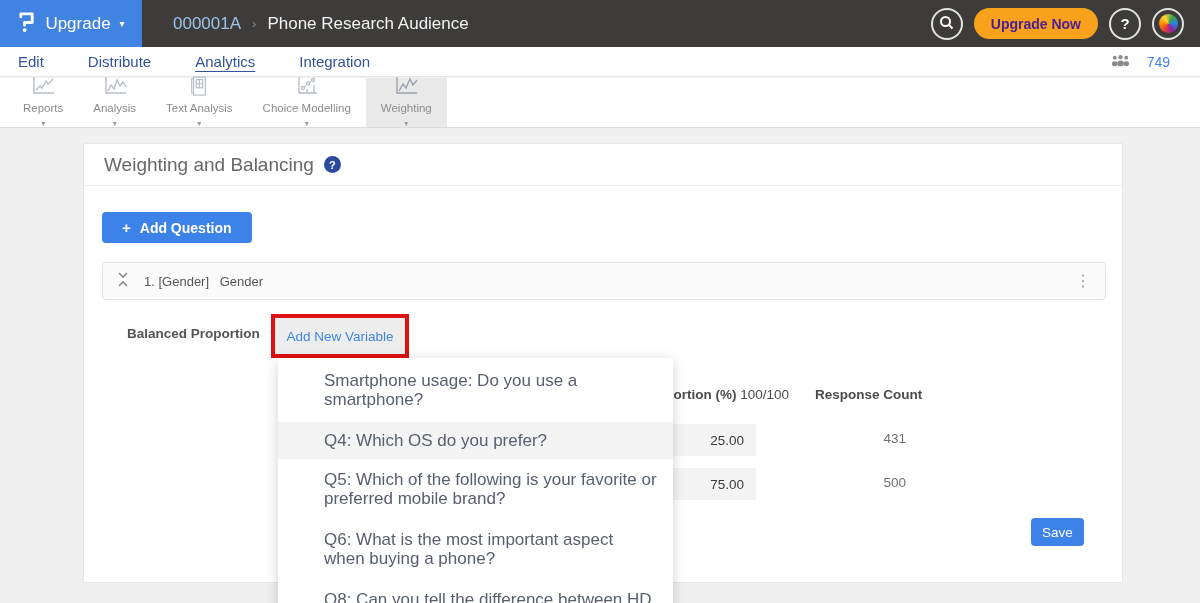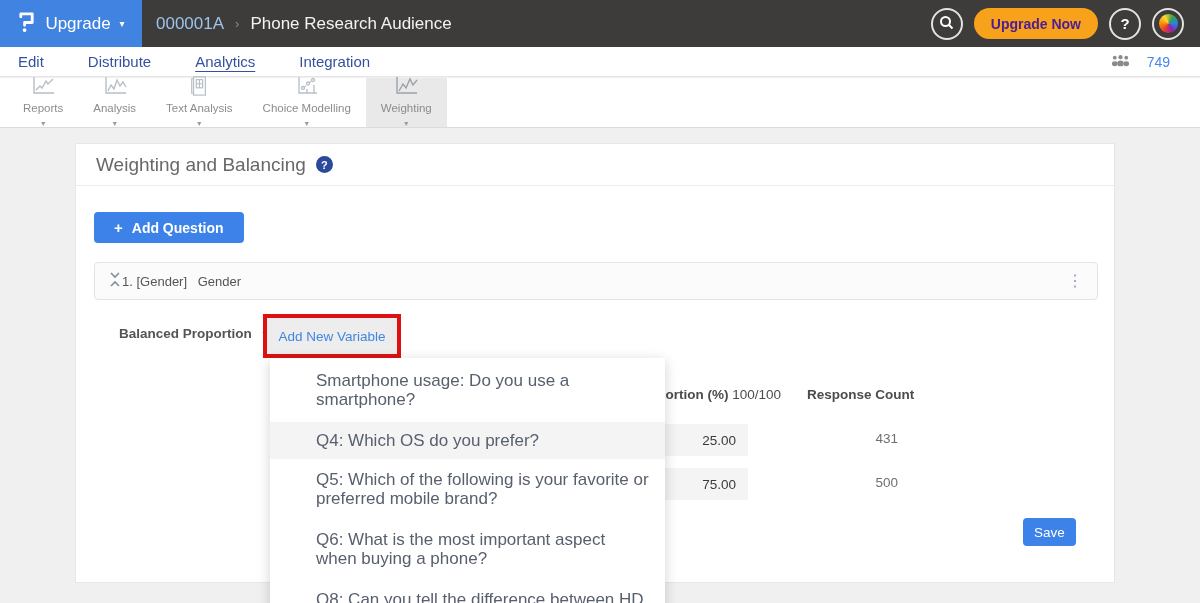--- a/index.html
+++ b/index.html
@@ -15,21 +15,21 @@
     position:absolute; top:0; left:0; width:1200px; height:47px;
     background:#3d3c3b; display:flex; align-items:center;
   }
   .logo-block {
     width:142px; height:47px; background:#4183e0;
     display:flex; align-items:center; justify-content:center; gap:9px;
     cursor:pointer;
   }
   .product-label { color:#fff; font-size:17px; }
   .caret { color:#fff; font-size:10px; }
-  .breadcrumb { margin-left:14px; display:flex; align-items:center; gap:11px; font-size:17px; }
+  .breadcrumb { margin-left:31px; display:flex; align-items:center; gap:11px; font-size:17px; }
   .crumb-id { color:#9dc3ea; }
   .crumb-sep { color:#8d8d8d; font-size:13px; }
   .crumb-title { color:#f2f2f2; }
   .topbar-right { margin-left:auto; margin-right:16px; display:flex; align-items:center; gap:11px; }
   .circle-btn {
     width:32px; height:32px; border:2px solid #e3e3e0; border-radius:50%;
     display:flex; align-items:center; justify-content:center;
     color:#fff; font-weight:bold; font-size:15px; cursor:pointer; background:transparent;
   }
   .upgrade-btn {
@@ -63,21 +63,21 @@
   }
   .tool-item {
     display:flex; flex-direction:column; align-items:center; justify-content:center;
     padding:3px 15px 4px; gap:2px; cursor:pointer;
   }
   .tool-item.active { background:#e9e9e9; }
   .tool-label { font-size:11.5px; color:#8c8c8c; display:flex; align-items:center; gap:5px;flex-direction:column; }
   .tool-label .caret { color:#9a9a9a; font-size:8px; }
 
   
-  .main { position:absolute; top:128px; left:0; width:1080px; height:475px; background:#f0f0f0; }
+  .main { position:absolute; top:128px; left:8px; width:1080px; height:475px; background:#f0f0f0; }
   .card {
     position:absolute; left:75px; top:15px; width:1040px; height:440px;
     background:#fff; border:1px solid #e7e7e7;
   }
   .card-title-bar {
     height:42px; border-bottom:1px solid #ededed;
     display:flex; align-items:center; gap:10px; padding-left:20px;
   }
   .page-title { font-size:19px; color:#686868; }
   .help-badge {
@@ -89,21 +89,21 @@
     position:absolute; left:18px; top:68px; height:31px; padding:0 20px;
     background:#3c82e9; color:#fff; border:none; border-radius:4px;
     font-size:14px; font-weight:bold; font-family:"Liberation Sans", sans-serif;
     display:flex; align-items:center; gap:9px; cursor:pointer;
   }
   .add-question-btn .plus { font-size:15px; font-weight:bold; }
 
   .section-row {
     position:absolute; left:18px; top:118px; width:1004px; height:38px;
     background:#fbfbfb; border:1px solid #e3e3e3; border-radius:4px;
-    display:flex; align-items:center; padding:0 14px; gap:1px;
+    display:flex; align-items:center; padding:0 14px; gap:15px;
   }
   .section-label { font-size:13px; color:#555; }
   .section-label .q-name { margin-left:7px; }
   .kebab { margin-left:auto; color:#8fa0b3; font-size:16px; cursor:pointer; line-height:1; }
 
   .proportion-select {
     position:absolute; left:43px; top:182px;
     display:flex; align-items:center; gap:11px;
     font-size:13.5px; font-weight:bold; color:#545454; cursor:pointer;
   }

